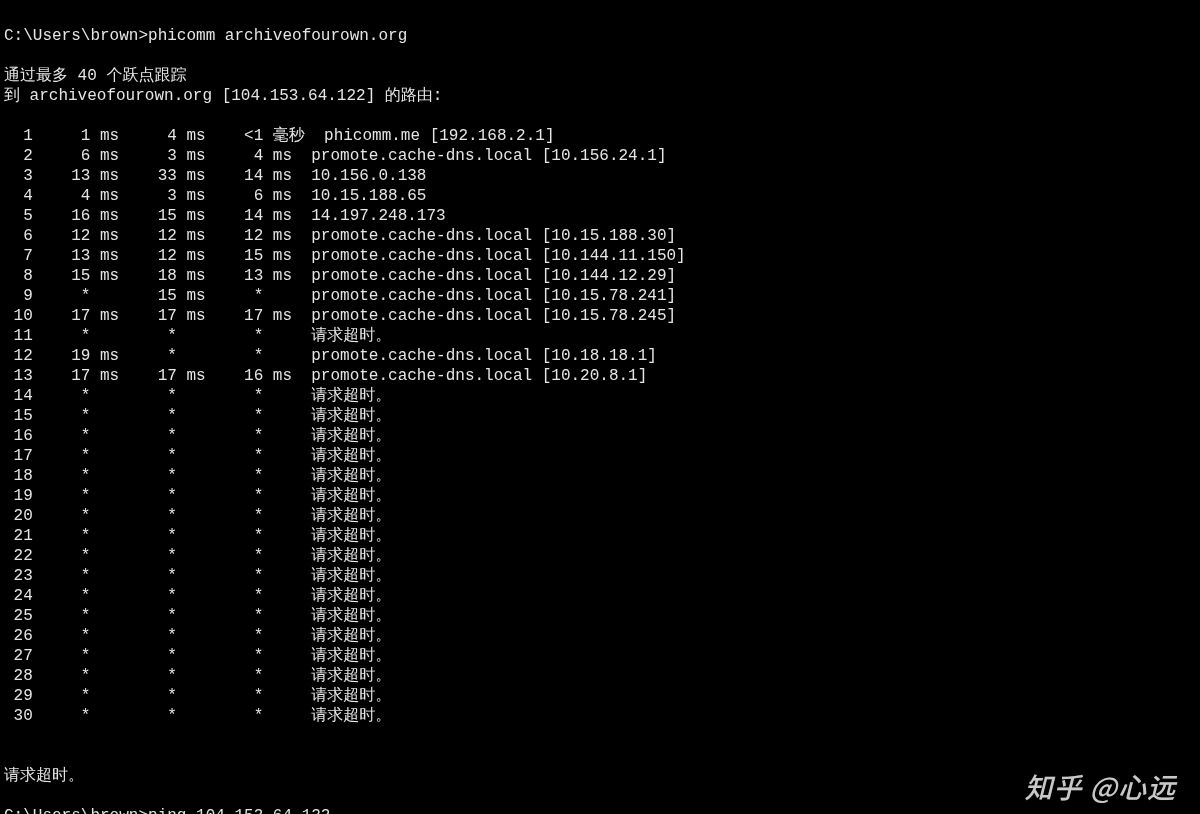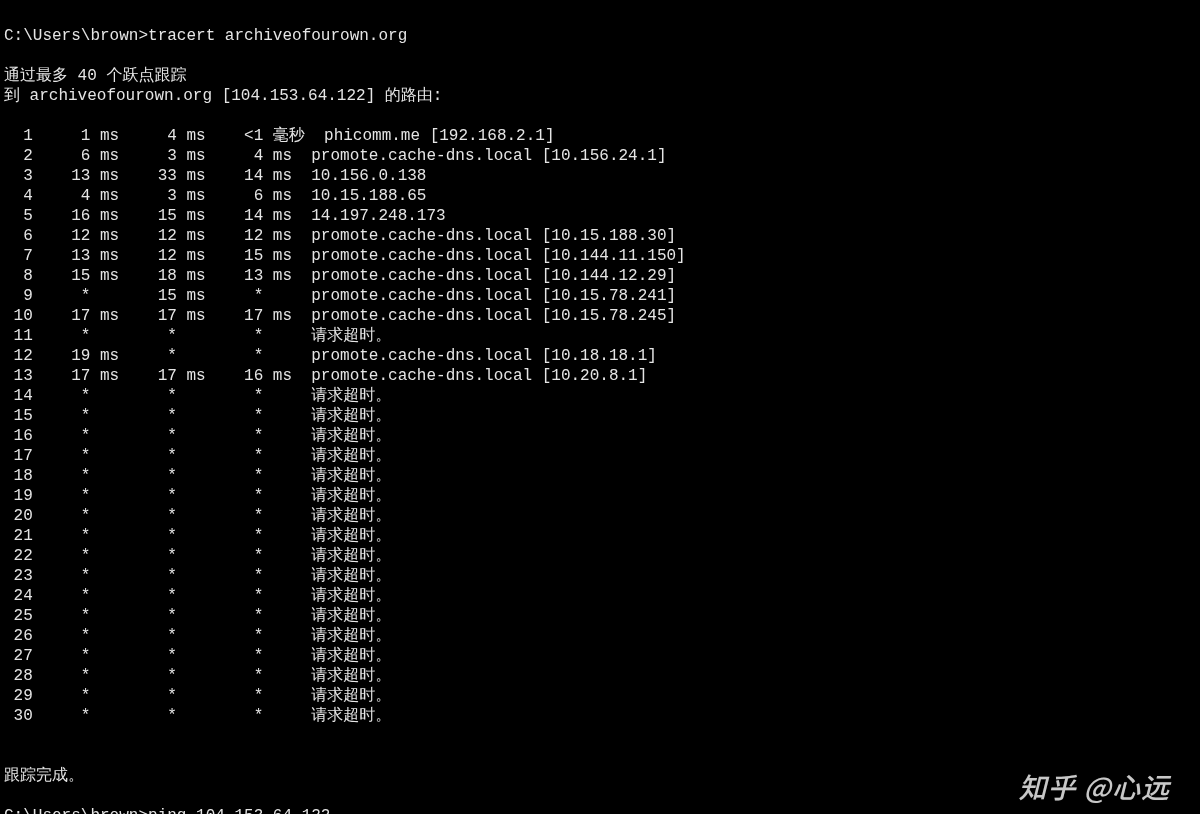--- a/index.html
+++ b/index.html
@@ -13,38 +13,38 @@
     width: 1200px;
     height: 814px;
     overflow: hidden;
   }
   .terminal {
     padding: 6px 4px 0 4px;
     white-space: pre;
   }
   .watermark {
     position: absolute;
-    right: 30px;
+    right: 24px;
     bottom: 18px;
     color: #d9d9d9;
     font-family: "PingFang SC","Noto Sans CJK SC","Microsoft YaHei",sans-serif;
     font-size: 28px;
     font-weight: 500;
     font-style: italic;
     letter-spacing: 1px;
     opacity: 0.92;
     text-shadow: 0 0 1px rgba(255,255,255,0.2);
     pointer-events: none;
   }
 </style>
 </head>
 <body>
 
 <div class="terminal">
-<span><span>C:\Users\brown&gt;</span><span>tracert archiveofourown.org</span></span>
+<span><span>C:\Users\brown&gt;</span><span>phicomm archiveofourown.org</span></span>
 
 <span>通过最多 40 个跃点跟踪</span>
 <span>到 archiveofourown.org [104.153.64.122] 的路由:</span>
 
 <div id="hops">  1     1 ms     4 ms    &lt;1 毫秒  phicomm.me [192.168.2.1]
   2     6 ms     3 ms     4 ms  promote.cache-dns.local [10.156.24.1]
   3    13 ms    33 ms    14 ms  10.156.0.138
   4     4 ms     3 ms     6 ms  10.15.188.65
   5    16 ms    15 ms    14 ms  14.197.248.173
   6    12 ms    12 ms    12 ms  promote.cache-dns.local [10.15.188.30]
@@ -67,18 +67,18 @@
  23     *        *        *     请求超时。
  24     *        *        *     请求超时。
  25     *        *        *     请求超时。
  26     *        *        *     请求超时。
  27     *        *        *     请求超时。
  28     *        *        *     请求超时。
  29     *        *        *     请求超时。
  30     *        *        *     请求超时。
 </div>
 
-<span>跟踪完成。</span>
+<span>请求超时。</span>
 
 <span><span>C:\Users\brown&gt;</span><span>ping 104.153.64.122</span></span>
 </div>
 
 <div class="watermark">知乎 @心远</div>
 
 </body></html>

